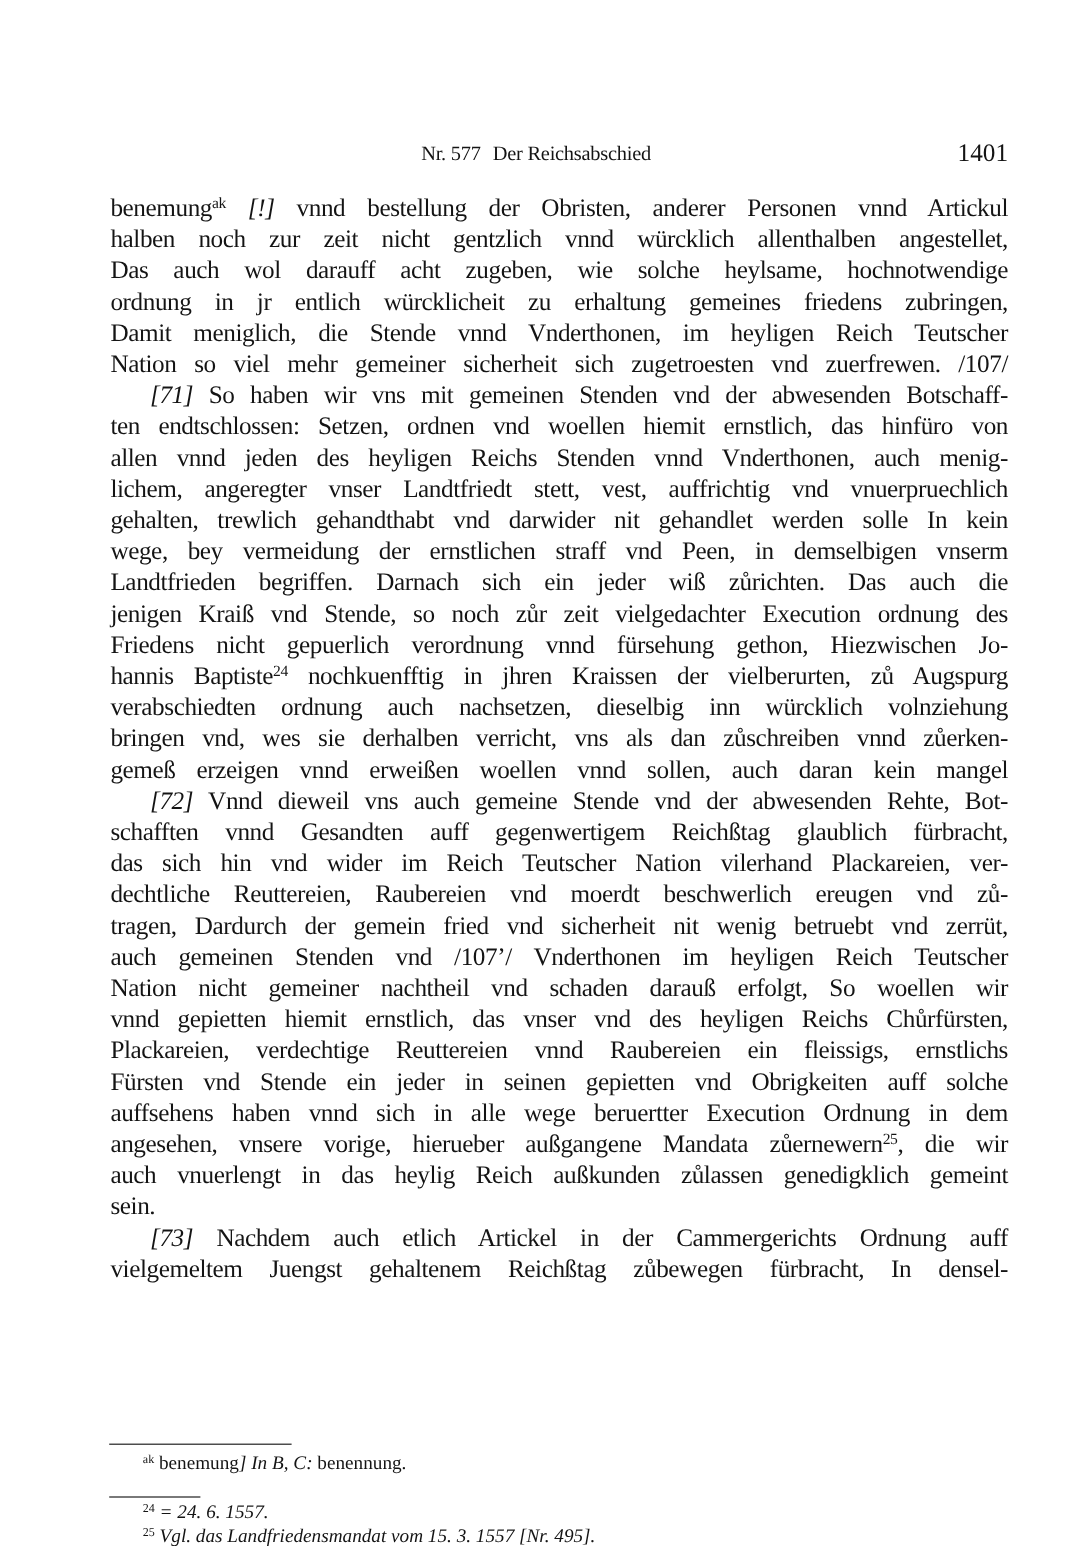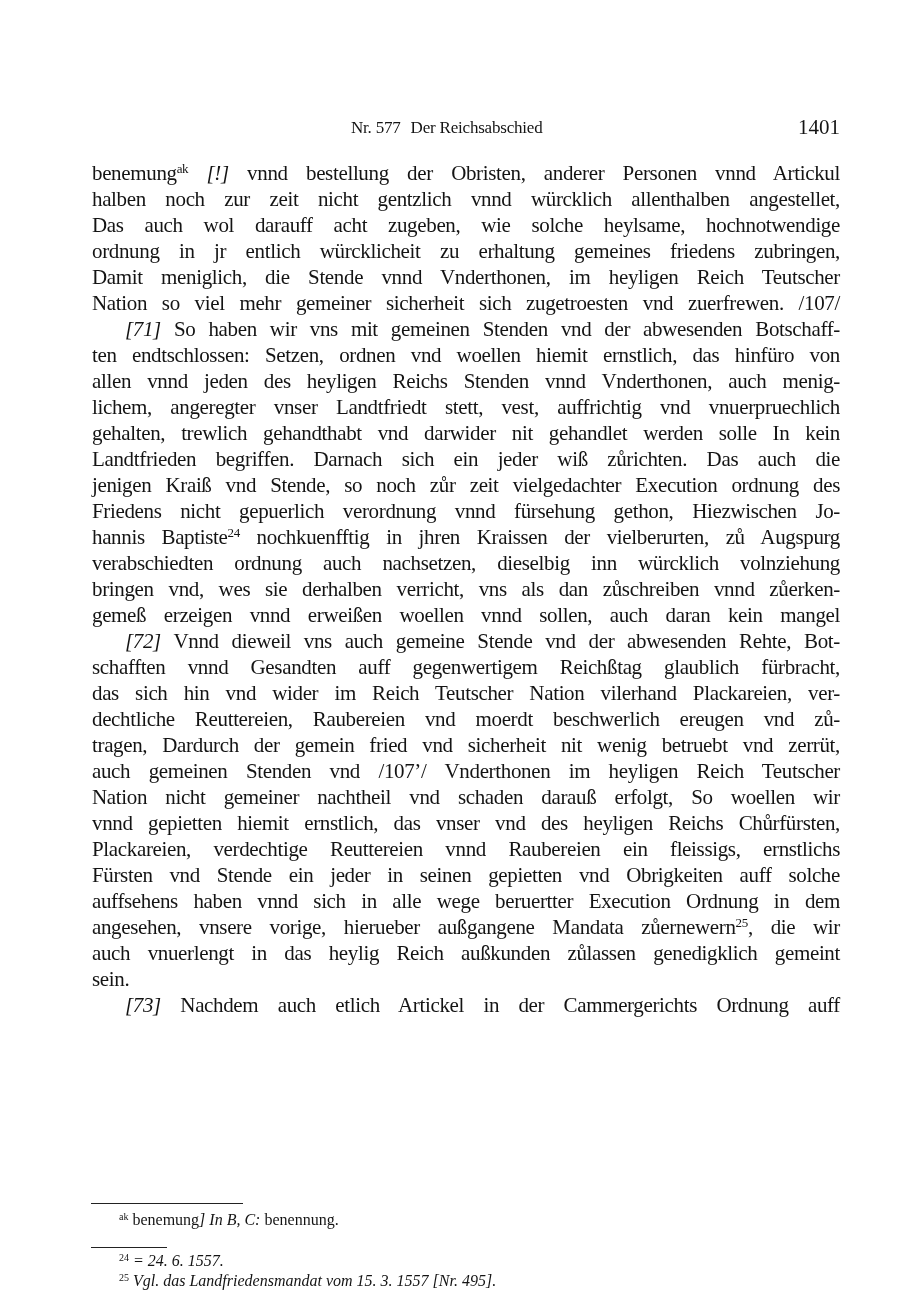--- a/index.html
+++ b/index.html
@@ -48,20 +48,21 @@
       <span class="line">Damit meniglich, die Stende vnnd Vnderthonen, im heyligen Reich Teutscher</span>
       <span class="line">Nation so viel mehr gemeiner sicherheit sich zugetroesten vnd zuerfrewen. /107/</span>
     </div>
 
     <div>
       <span class="line indent"><span class="para-num">[71]</span><span> So haben wir vns mit gemeinen Stenden vnd der abwesenden Botschaff-</span></span>
       <span class="line">ten endtschlossen: Setzen, ordnen vnd woellen hiemit ernstlich, das hinfüro von</span>
       <span class="line">allen vnnd jeden des heyligen Reichs Stenden vnnd Vnderthonen, auch menig-</span>
       <span class="line">lichem, angeregter vnser Landtfriedt stett, vest, auffrichtig vnd vnuerpruechlich</span>
       <span class="line">gehalten, trewlich gehandthabt vnd darwider nit gehandlet werden solle In kein</span>
+      <span class="line">wege, bey vermeidung der ernstlichen straff vnd Peen, in demselbigen vnserm</span>
       <span class="line">Landtfrieden begriffen. Darnach sich ein jeder wiß zůrichten. Das auch die</span>
       <span class="line">jenigen Kraiß vnd Stende, so noch zůr zeit vielgedachter Execution ordnung des</span>
       <span class="line">Friedens nicht gepuerlich verordnung vnnd fürsehung gethon, Hiezwischen Jo-</span>
       <span class="line"><span>hannis Baptiste</span><sup>24</sup><span> nochkuenfftig in jhren Kraissen der vielberurten, zů Augspurg</span></span>
       <span class="line">verabschiedten ordnung auch nachsetzen, dieselbig inn würcklich volnziehung</span>
       <span class="line">bringen vnd, wes sie derhalben verricht, vns als dan zůschreiben vnnd zůerken-</span>
       <span class="line">gemeß erzeigen vnnd erweißen woellen vnnd sollen, auch daran kein mangel</span>
     </div>
 
     <div>
@@ -76,20 +77,21 @@
       <span class="line">Plackareien, verdechtige Reuttereien vnnd Raubereien ein fleissigs, ernstlichs</span>
       <span class="line">Fürsten vnd Stende ein jeder in seinen gepietten vnd Obrigkeiten auff solche</span>
       <span class="line">auffsehens haben vnnd sich in alle wege beruertter Execution Ordnung in dem</span>
       <span class="line"><span>angesehen, vnsere vorige, hierueber außgangene Mandata zůernewern</span><sup>25</sup><span>, die wir</span></span>
       <span class="line">auch vnuerlengt in das heylig Reich außkunden zůlassen genedigklich gemeint</span>
       <span class="line last">sein.</span>
     </div>
 
     <div>
       <span class="line indent"><span class="para-num">[73]</span><span> Nachdem auch etlich Artickel in der Cammergerichts Ordnung auff</span></span>
+      <span class="line">vielgemeltem Juengst gehaltenem Reichßtag zůbewegen fürbracht, In densel-</span>
     </div>
   </div>
 
   <div class="footnotes">
     <div class="rule long"></div>
     <div class="fn fn-ak"><sup>ak</sup><span>benemung</span><span class="it">]</span><span class="it"> In B, C:</span><span> benennung.</span></div>
     <div class="gap"></div>
     <div class="rule short"></div>
     <div class="fn fn-24"><sup>24</sup><span class="it">= 24. 6. 1557.</span></div>
     <div class="fn"><sup>25</sup><span class="it">Vgl. das Landfriedensmandat vom 15. 3. 1557 [Nr. 495].</span></div>

